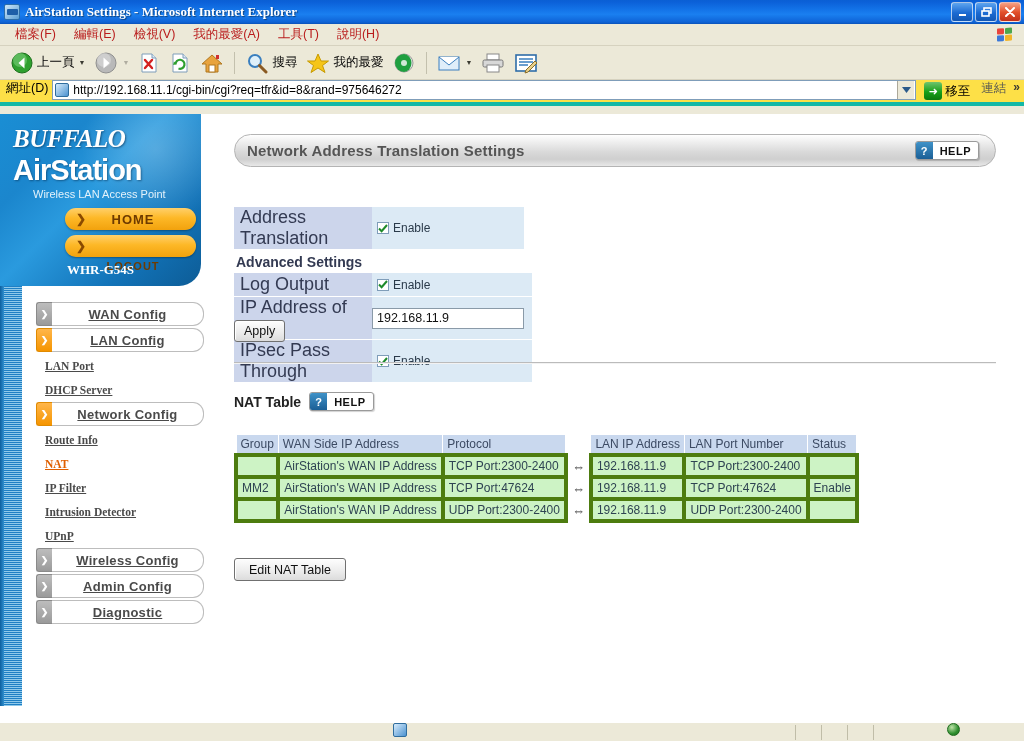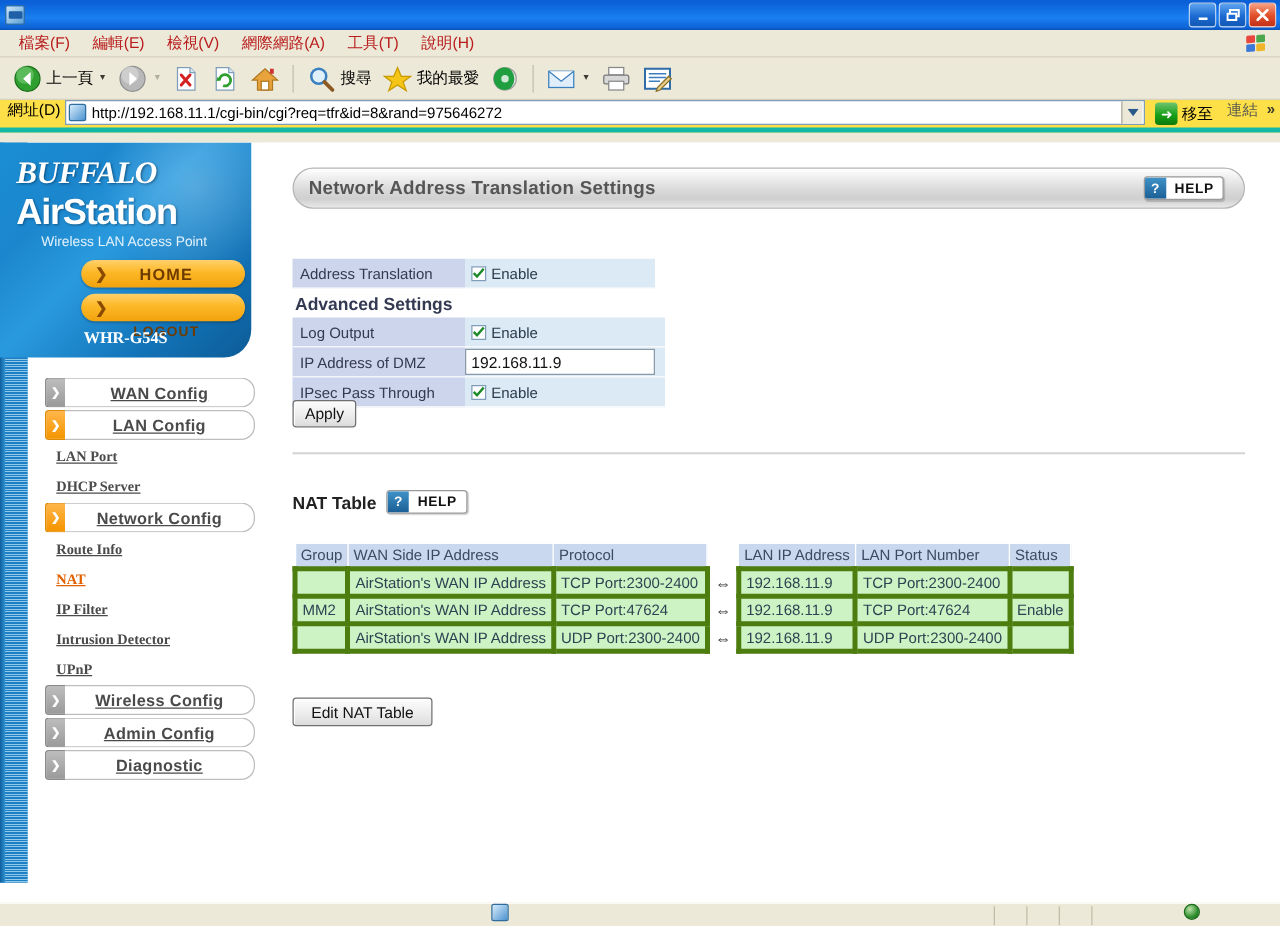--- a/index.html
+++ b/index.html
@@ -233,21 +233,21 @@
     padding:0 7px; font-size:11px; font-weight:bold; color:#111;
     display:flex; align-items:center; letter-spacing:.5px;
   }
   #page-help { position:absolute; right:16px; top:6px; }
 
   
   .settings { position:absolute; left:22px; top:93px; }
   .srow { display:flex; align-items:stretch; min-height:24px; }
   .scell-lbl {
     width:138px; background:#ccd5eb; color:#333a52;
-    font-size:12px; display:flex; align-items:center;
+    font-size:18px; display:flex; align-items:center;
     padding-left:6px; border-bottom:1px solid #fff;
   }
   .scell-val {
     width:152px; background:#dceaf5; display:flex; align-items:center;
     padding-left:5px; border-bottom:1px solid #fff;
   }
   .scell-val.wide { width:160px; }
   .chk {
     width:12px; height:12px; background:#fff; border:1px solid #7f9db9;
     display:inline-flex; align-items:center; justify-content:center;
@@ -330,20 +330,21 @@
     border:1px solid #1d6b1d; flex:0 0 auto;
   }
 </style>
 </head>
 <body>
 
 <div class="window">
 
   <div class="titlebar">
     <span class="title-ico"></span>
+    <span class="title-text">AirStation Settings - Microsoft Internet Explorer</span>
     <div class="win-btns">
       <div class="win-btn">
         <svg width="9" height="9" viewBox="0 0 9 9">
             <rect x="1" y="6" width="7" height="2" fill="#fff"></rect>
           </svg>
       </div>
       <div class="win-btn">
         <svg width="11" height="10" viewBox="0 0 11 10">
           <rect x="3" y="1" width="7" height="5" fill="none" stroke="#fff" stroke-width="1.6"></rect>
           <rect x="1" y="4" width="7" height="5" fill="#1b6ad2" stroke="#fff" stroke-width="1.6"></rect>
@@ -354,21 +355,21 @@
           <path d="M1 1 L9 9 M9 1 L1 9" stroke="#fff" stroke-width="2" stroke-linecap="round"></path>
         </svg>
       </div>
     </div>
   </div>
 
   <div class="menubar">
     <span class="menu-item">檔案(F)</span>
     <span class="menu-item">編輯(E)</span>
     <span class="menu-item">檢視(V)</span>
-    <span class="menu-item">網際網路(A)</span>
+    <span class="menu-item">我的最愛(A)</span>
     <span class="menu-item">工具(T)</span>
     <span class="menu-item">說明(H)</span>
     <span class="winflag">
       <span class="flag">
           <i></i>
           <i></i>
           <i></i>
           <i></i>
         </span>
     </span>

